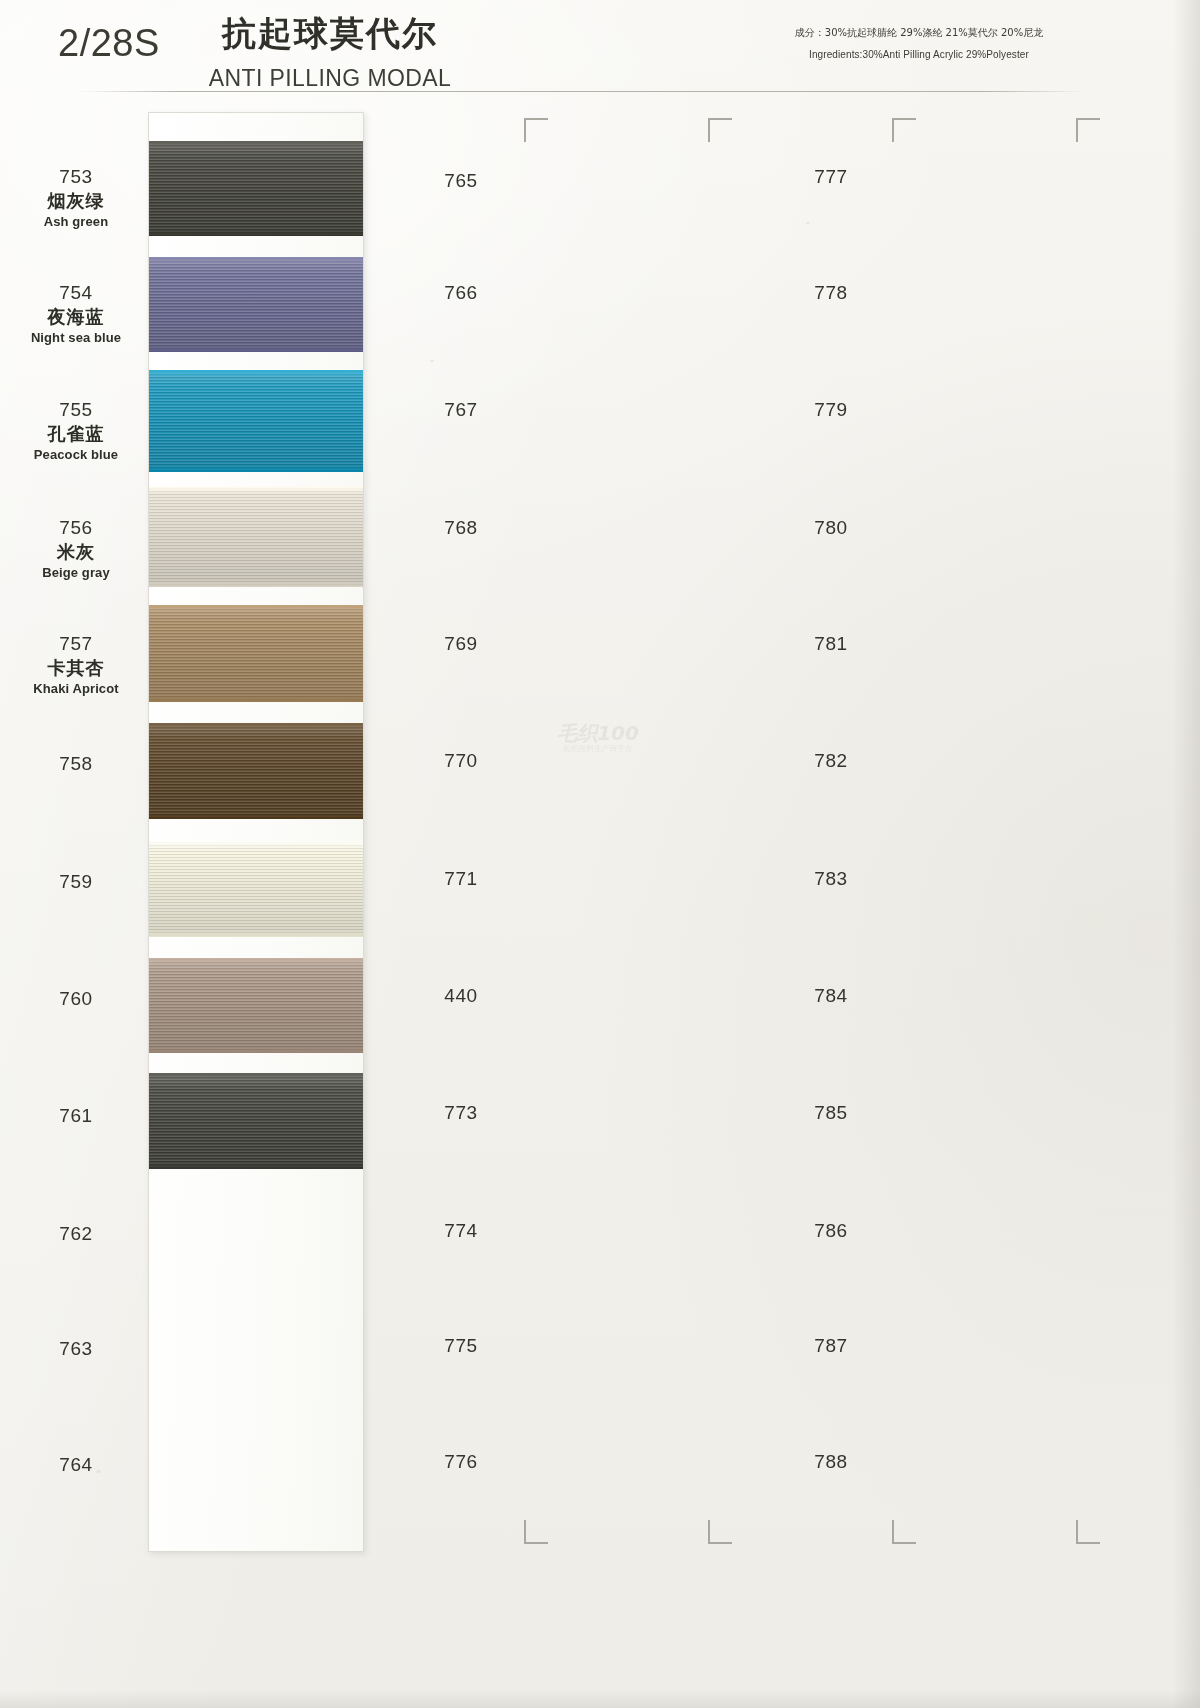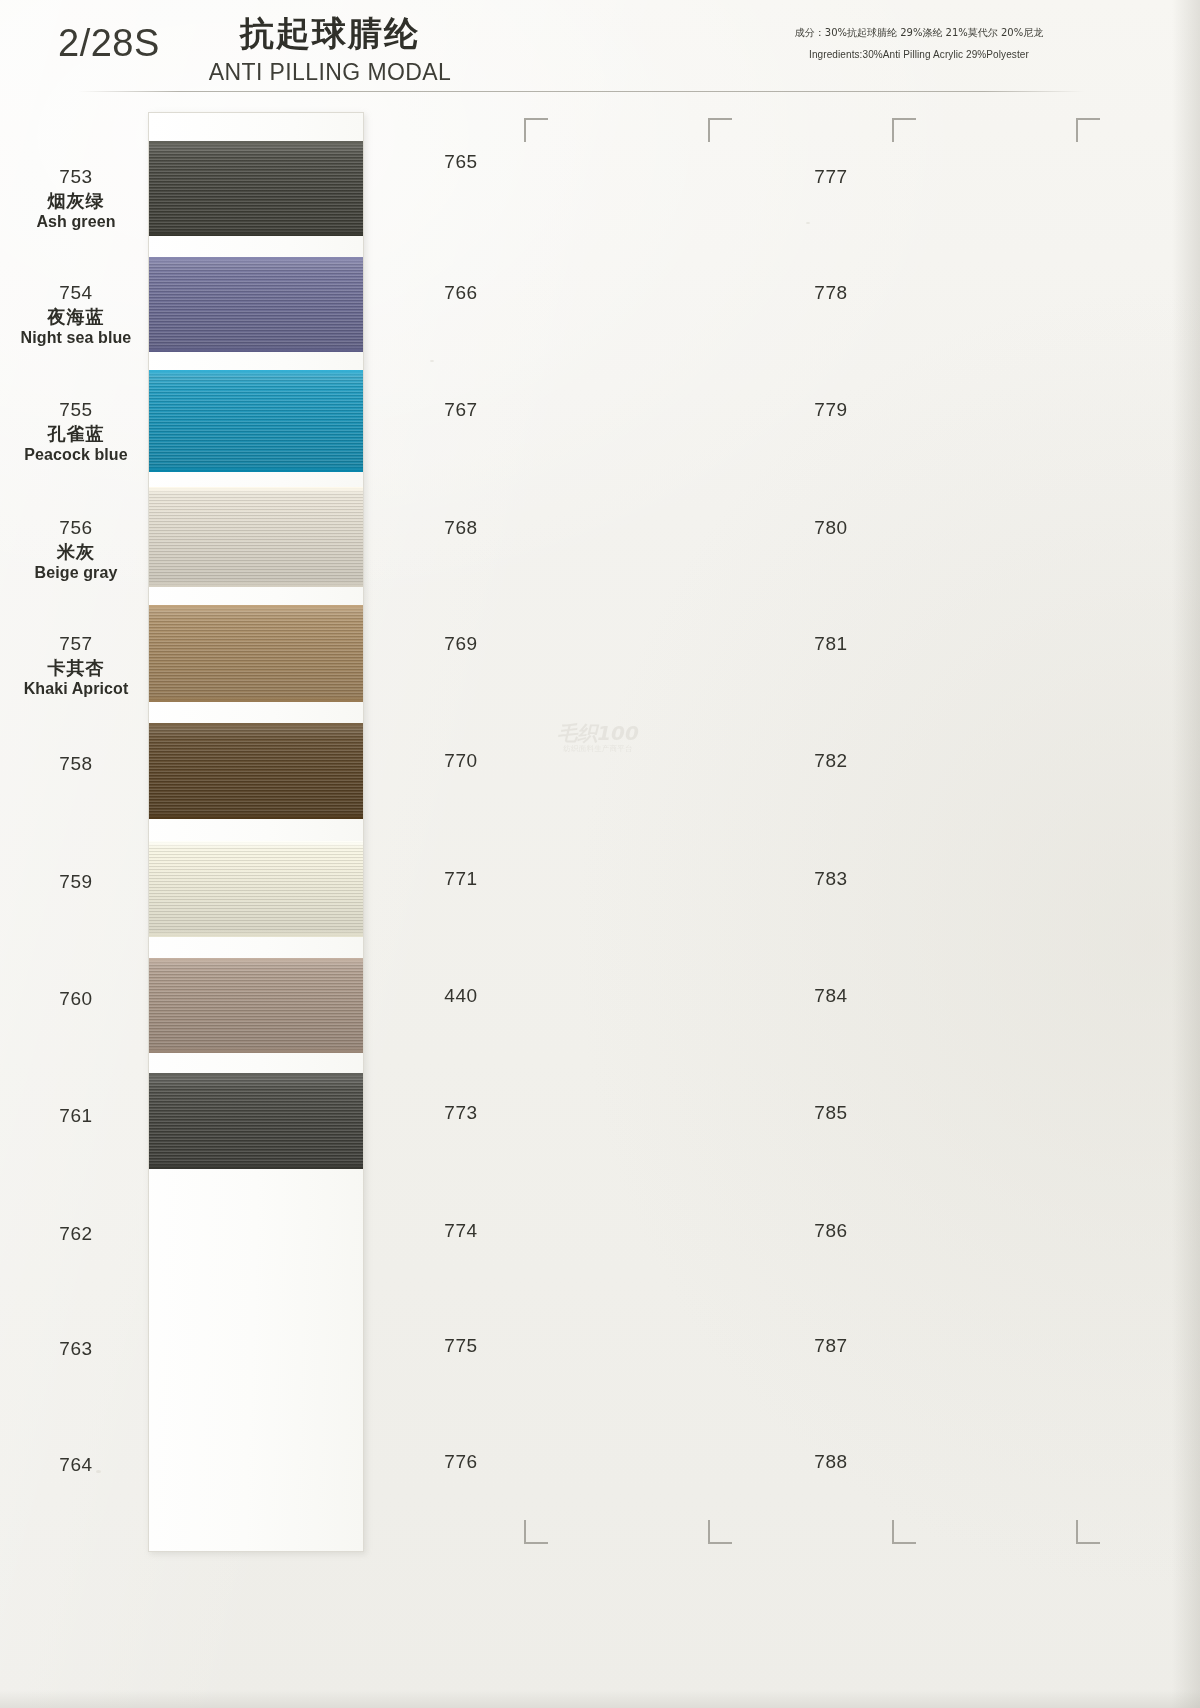--- a/index.html
+++ b/index.html
@@ -71,21 +71,21 @@
     font-weight: 700;
     color: #30302a;
     letter-spacing: 2px;
     font-family: "DejaVu Sans", "Liberation Sans", sans-serif;
   }
   .title-en {
     font-size: 23px;
     line-height: 27px;
     color: #3e3e37;
     letter-spacing: 0.4px;
-    margin-top: 7px;
+    margin-top: 13px;
   }
   .ingredients {
     position: absolute;
     right: 46px;
     top: 22px;
     width: 470px;
     text-align: center;
     color: #3b3b34;
     font-size: 10px;
     line-height: 22px;
@@ -184,21 +184,21 @@
   }
   .label .name-cn {
     font-size: 18px;
     line-height: 24px;
     font-weight: 700;
     letter-spacing: 1px;
     color: #2e2e28;
     font-family: "DejaVu Sans", "Liberation Sans", sans-serif;
   }
   .label .name-en {
-    font-size: 16px;
+    font-size: 13px;
     line-height: 18px;
     font-weight: 700;
     letter-spacing: 0.1px;
     color: #2f2f29;
   }
 
   
   .num {
     position: absolute;
     width: 90px;
@@ -248,21 +248,21 @@
 </head>
 <body>
 
 <div class="page">
   <div class="paper-tint"></div>
 
   <div class="header">
     <div class="title-count">2/28S</div>
 
     <div class="title-block">
-      <div class="title-cn">抗起球腈纶</div>
+      <div class="title-cn">抗起球莫代尔</div>
       <div class="title-en">ANTI PILLING MODAL</div>
     </div>
 
     <div class="ingredients">
       <div class="ing-line-cn">成分：30%抗起球腈纶 29%涤纶 21%莫代尔 20%尼龙</div>
       <div>Ingredients:30%Anti Pilling Acrylic 29%Polyester</div>
     </div>
 
     <div class="header-rule"></div>
   </div>
@@ -380,21 +380,21 @@
       </div>
       <div class="label" style="top: 1337px;">
         <div class="code">763</div>
       </div>
       <div class="label" style="top: 1453px;">
         <div class="code">764</div>
       </div>
     </div>
 
   <div id="mid-labels">
-      <div class="num col-mid" style="top: 151px;">765</div>
+      <div class="num col-mid" style="top: 170px;">765</div>
       <div class="num col-mid" style="top: 282px;">766</div>
       <div class="num col-mid" style="top: 399px;">767</div>
       <div class="num col-mid" style="top: 517px;">768</div>
       <div class="num col-mid" style="top: 633px;">769</div>
       <div class="num col-mid" style="top: 750px;">770</div>
       <div class="num col-mid" style="top: 868px;">771</div>
       <div class="num col-mid" style="top: 985px;">440</div>
       <div class="num col-mid" style="top: 1102px;">773</div>
       <div class="num col-mid" style="top: 1220px;">774</div>
       <div class="num col-mid" style="top: 1335px;">775</div>

